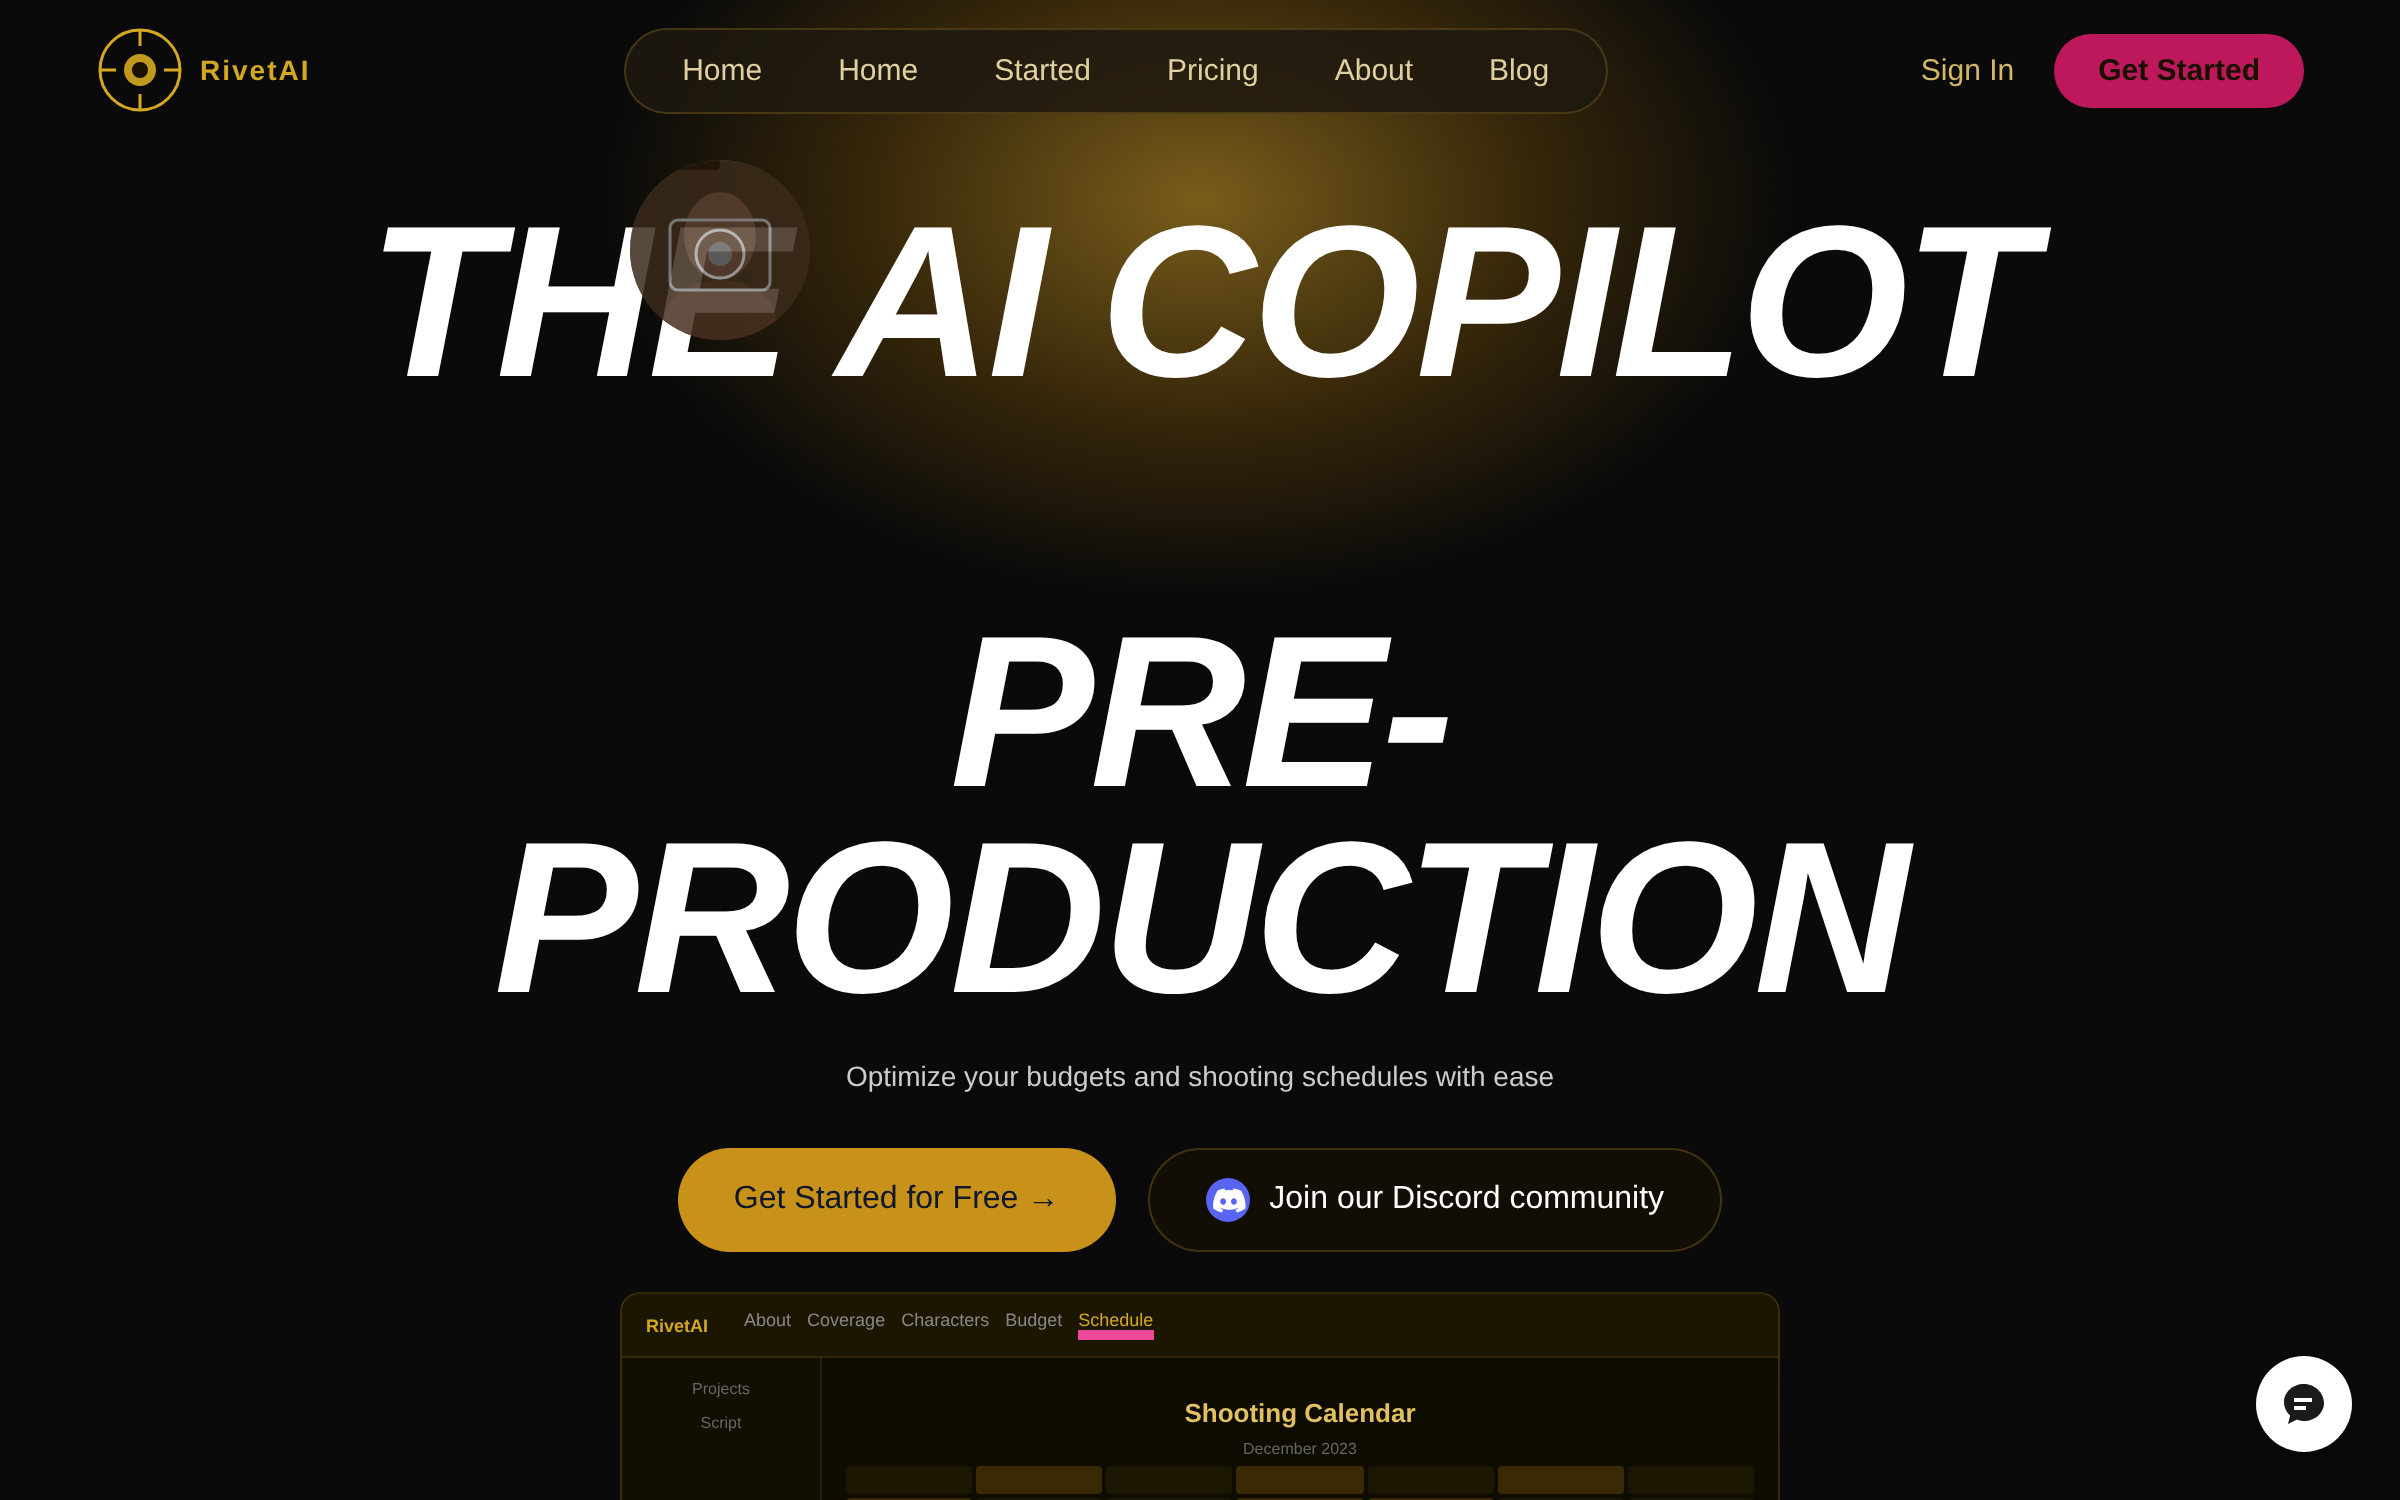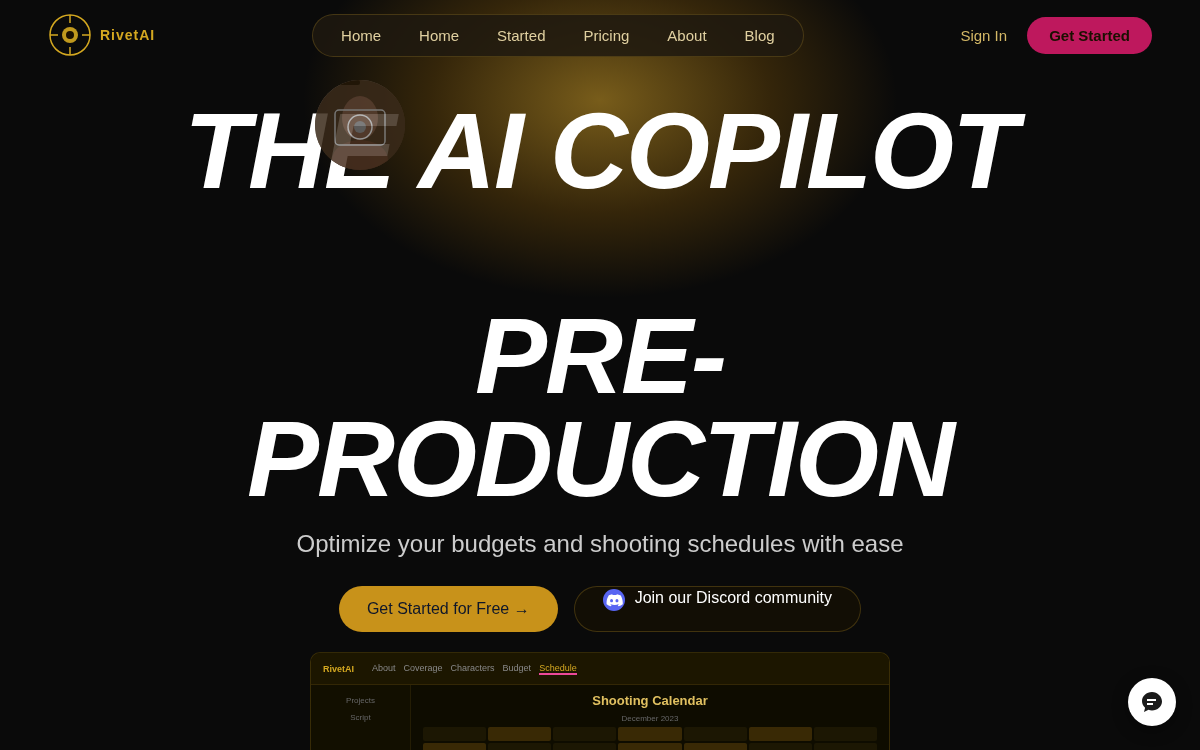--- a/index.html
+++ b/index.html
@@ -133,21 +133,21 @@
       line-height: 0.95;
       letter-spacing: -2px;
       text-transform: uppercase;
       color: #fff;
       font-style: italic;
       max-width: 900px;
       padding: 0 20px;
     }
 
     .hero-subtitle {
-      font-size: 24px;
+      font-size: 14px;
       color: #ccc;
       margin-top: 20px;
       font-weight: 300;
     }
 
     .hero-cta {
       display: flex;
       gap: 16px;
       margin-top: 28px;
     }
@@ -164,25 +164,26 @@
       display: flex;
       align-items: center;
       gap: 8px;
     }
 
     .cta-secondary {
       background: rgba(20,15,5,0.85);
       color: #fff;
       border: 1.5px solid rgba(255,200,50,0.2);
       border-radius: 999px;
-      padding: 2px 28px;
+      padding: 14px 28px;
       font-size: 16px;
       font-weight: 400;
       cursor: pointer;
       display: flex;
+      align-items: center;
       gap: 10px;
     }
 
     .discord-icon {
       width: 22px;
       height: 22px;
       background: #5865f2;
       border-radius: 50%;
       display: flex;
       align-items: center;
@@ -230,21 +231,21 @@
     }
 
     .preview-tab {
       font-size: 9px;
       color: #888;
       cursor: pointer;
     }
 
     .preview-tab.active {
       color: #d4a820;
-      border-bottom: 2px solid #ec4899;
+      border-bottom: 5px solid #ec4899;
     }
 
     .preview-content {
       display: flex;
       flex: 1;
       overflow: hidden;
     }
 
     .preview-sidebar {
       width: 100px;
@@ -265,20 +266,21 @@
       flex: 1;
       padding: 8px 12px;
       background: #0e0c00;
     }
 
     .preview-heading {
       font-size: 13px;
       font-weight: bold;
       color: #e0c060;
       margin-bottom: 6px;
+      margin-top: 12px;
     }
 
     .preview-grid {
       display: grid;
       grid-template-columns: repeat(7, 1fr);
       gap: 2px;
     }
 
     .preview-cell {
       height: 14px;

